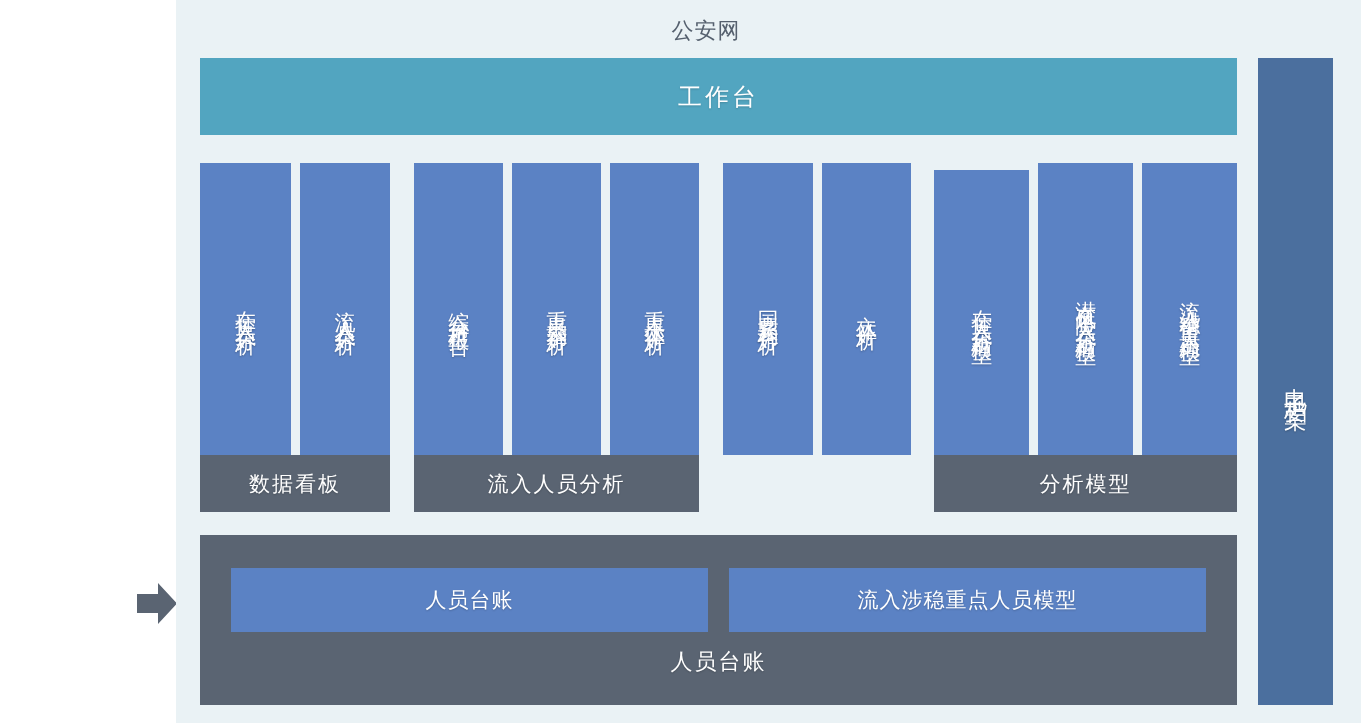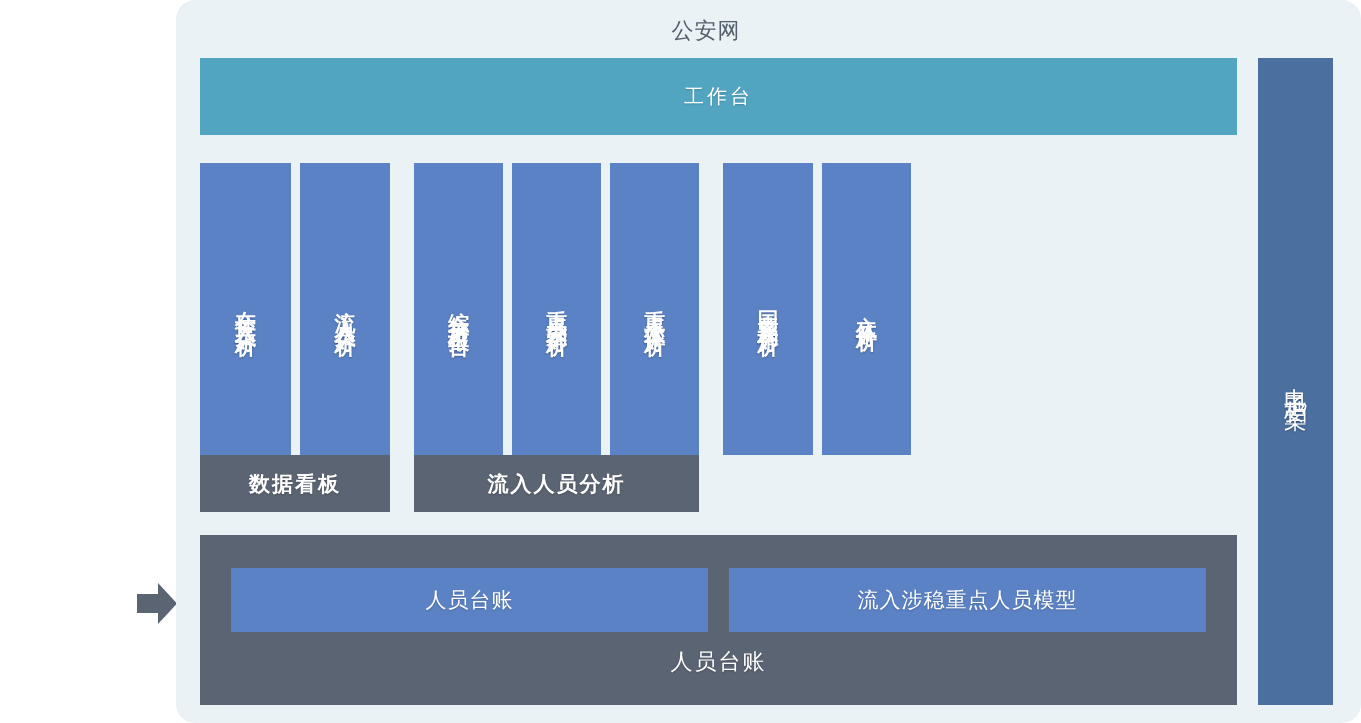--- a/index.html
+++ b/index.html
@@ -34,39 +34,38 @@
   }
 
   
   .gutter { position: absolute; left: 138px; top: 0; width: 38px; height: 723px; background: #ffffff; }
   .arrow { position: absolute; left: 137px; top: 583px; width: 40px; height: 41px; }
 
   
   .main-panel {
     position: absolute; left: 176px; top: 0; width: 1185px; height: 723px;
     background: #eaf2f5;
-    border-radius: 19px;
   }
   .main-title {
     position: absolute; left: 0; top: 16px; width: 1060px;
     text-align: center; font-size: 22px; color: #55606e; letter-spacing: 1px;
   }
 
   
   .workbench {
     position: absolute; left: 24px; top: 58px; width: 1037px; height: 77px;
     background: #52a5c0;
     display: flex; align-items: center; justify-content: center;
-    color: #ffffff; font-size: 20px; letter-spacing: 3px;
+    color: #ffffff; font-size: 24px; letter-spacing: 3px;
     text-shadow: 0 1px 2px rgba(0,0,0,.18);
   }
 
   
   .groups { position: absolute; left: 24px; top: 163px; width: 1037px; height: 349px; }
-  .group { position: absolute; top: 0; height: 349px; font-weight: bold; }
+  .group { position: absolute; top: 0; height: 349px; }
   .group-cols { position: absolute; left: 0; right: 0; top: 0; bottom: 57px; display: flex; gap: 9px; }
   .col {
     flex: 1 1 auto;
     background: #5b82c4;
     display: flex; align-items: center; justify-content: center;
   }
   .col .vtext { font-size: 21px; letter-spacing: 5px; }
   .col.short { align-self: flex-end; height: 285px; }
   .group-label {
     position: absolute; left: 0; right: 0; bottom: 0; height: 57px;
@@ -158,20 +157,34 @@
         <div class="group-cols">
           <div class="col">
             <span class="vtext">同素异构分析</span>
           </div>
           <div class="col">
             <span class="vtext">立体分析</span>
           </div>
         </div>
       </div>
 
+      <div class="group" style="left:734px; width:303px;">
+        <div class="group-cols">
+          <div class="col short">
+            <span class="vtext">在控人员分析模型</span>
+          </div>
+          <div class="col">
+            <span class="vtext">潜在风险人员分析模型</span>
+          </div>
+          <div class="col">
+            <span class="vtext">流入涉稳重点人员模型</span>
+          </div>
+        </div>
+        <div class="group-label">分析模型</div>
+      </div>
 
     </div>
 
     <div class="ledger">
       <div class="ledger-buttons">
         <div class="ledger-btn">
           <span>人员台账</span>
         </div>
         <div class="ledger-btn">
           <span>流入涉稳重点人员模型</span>

